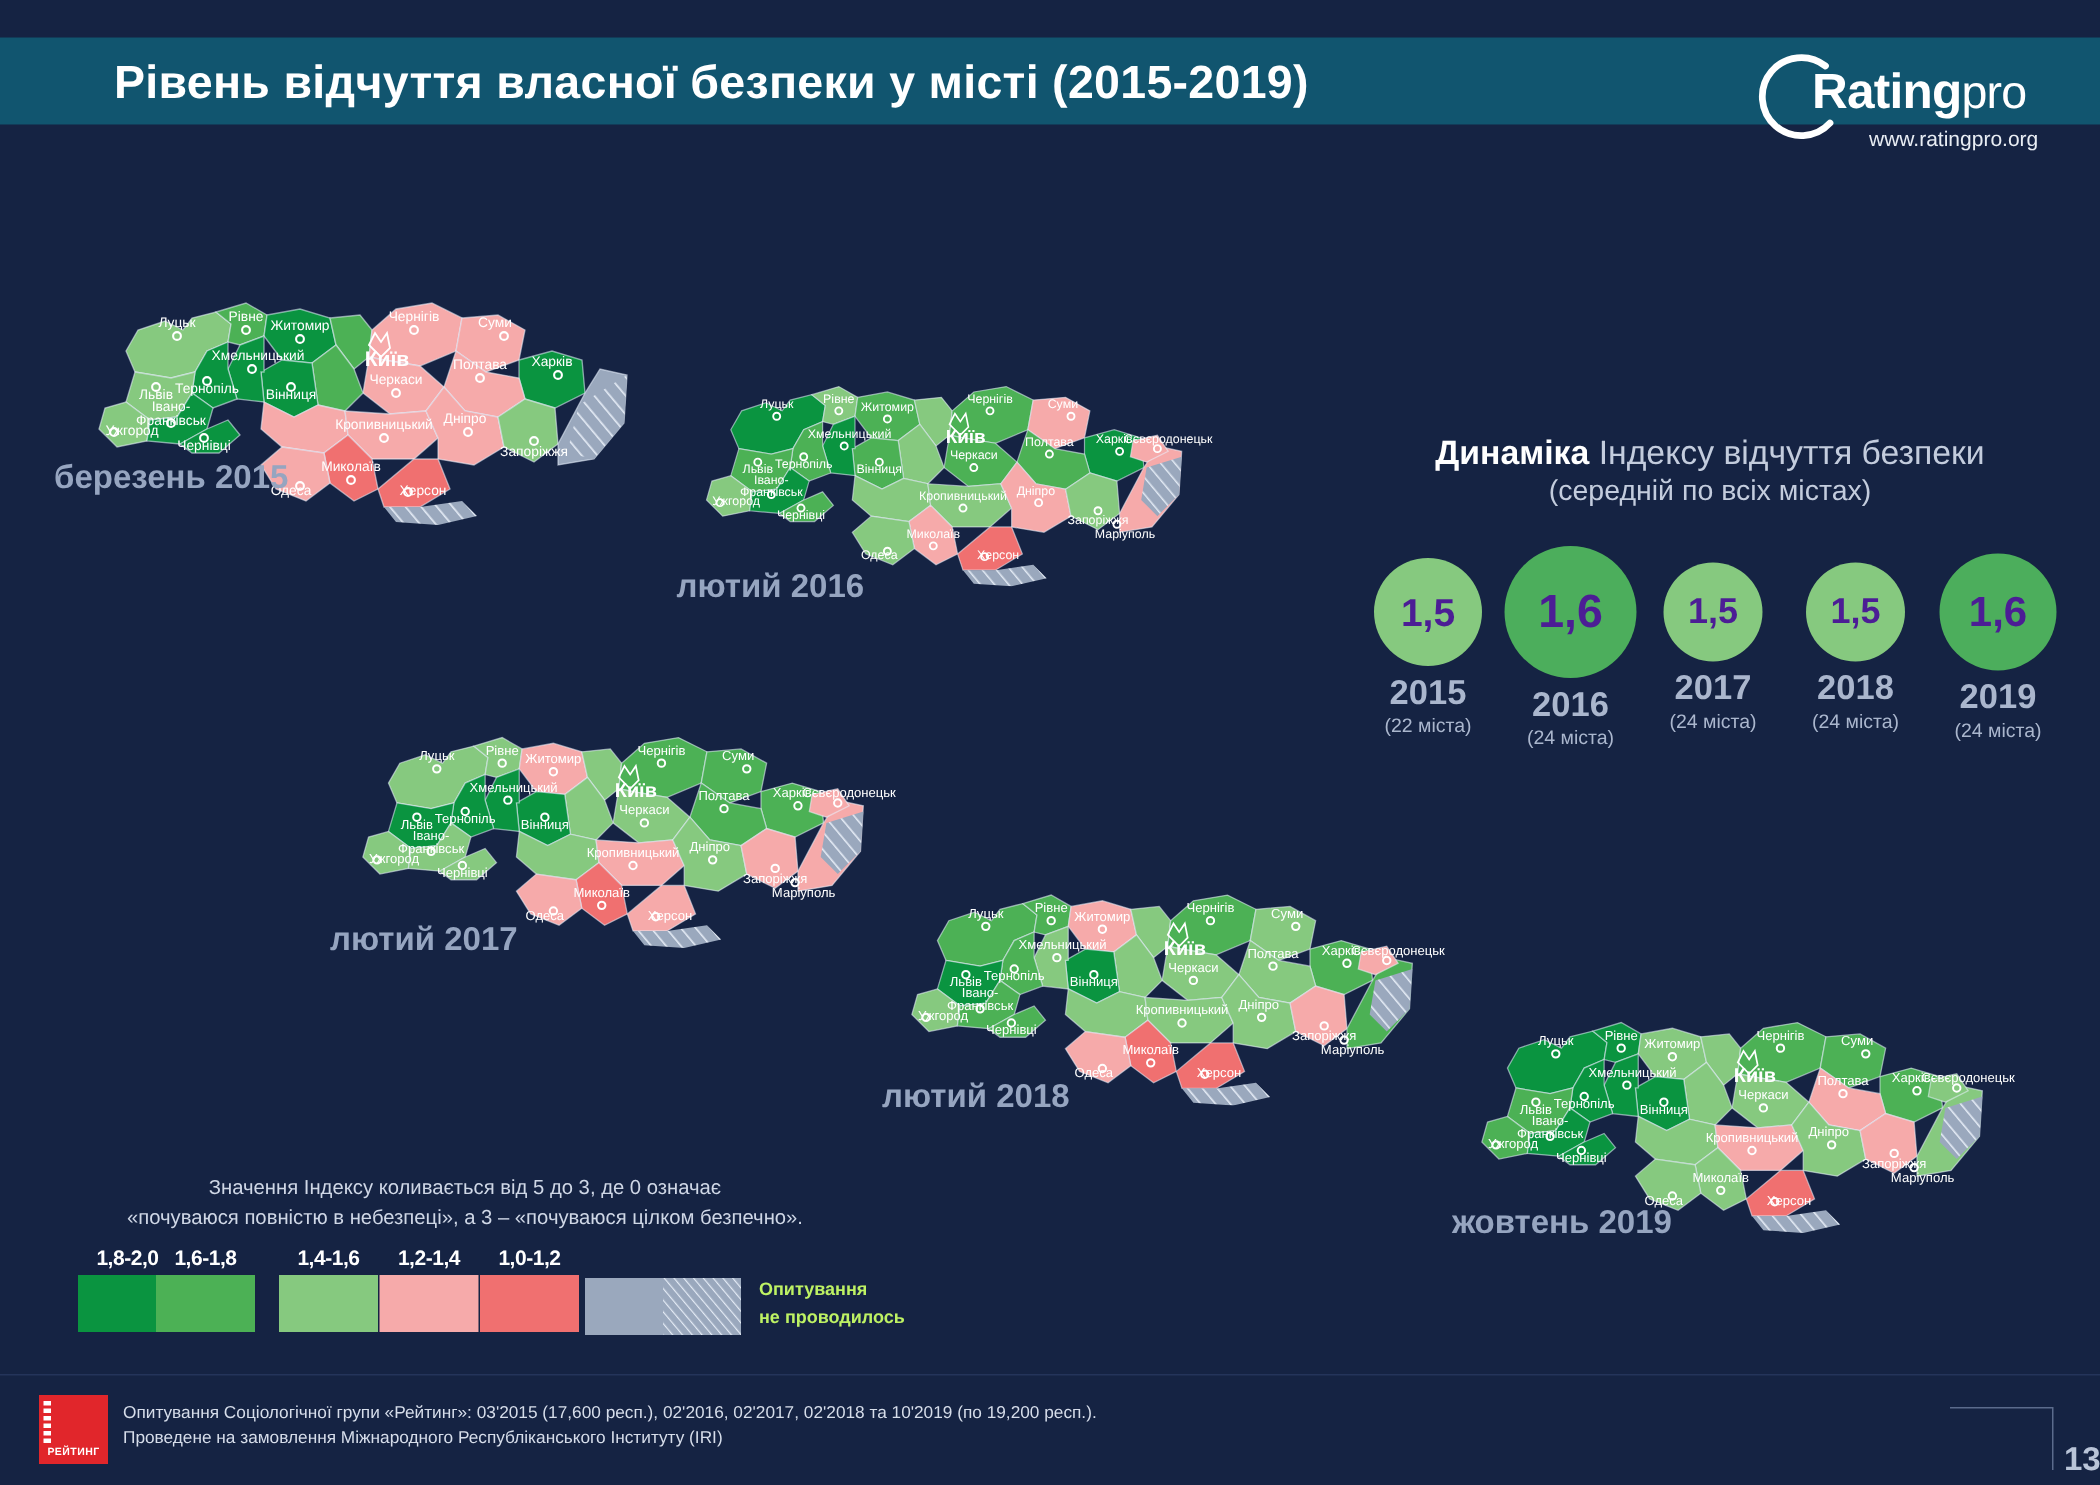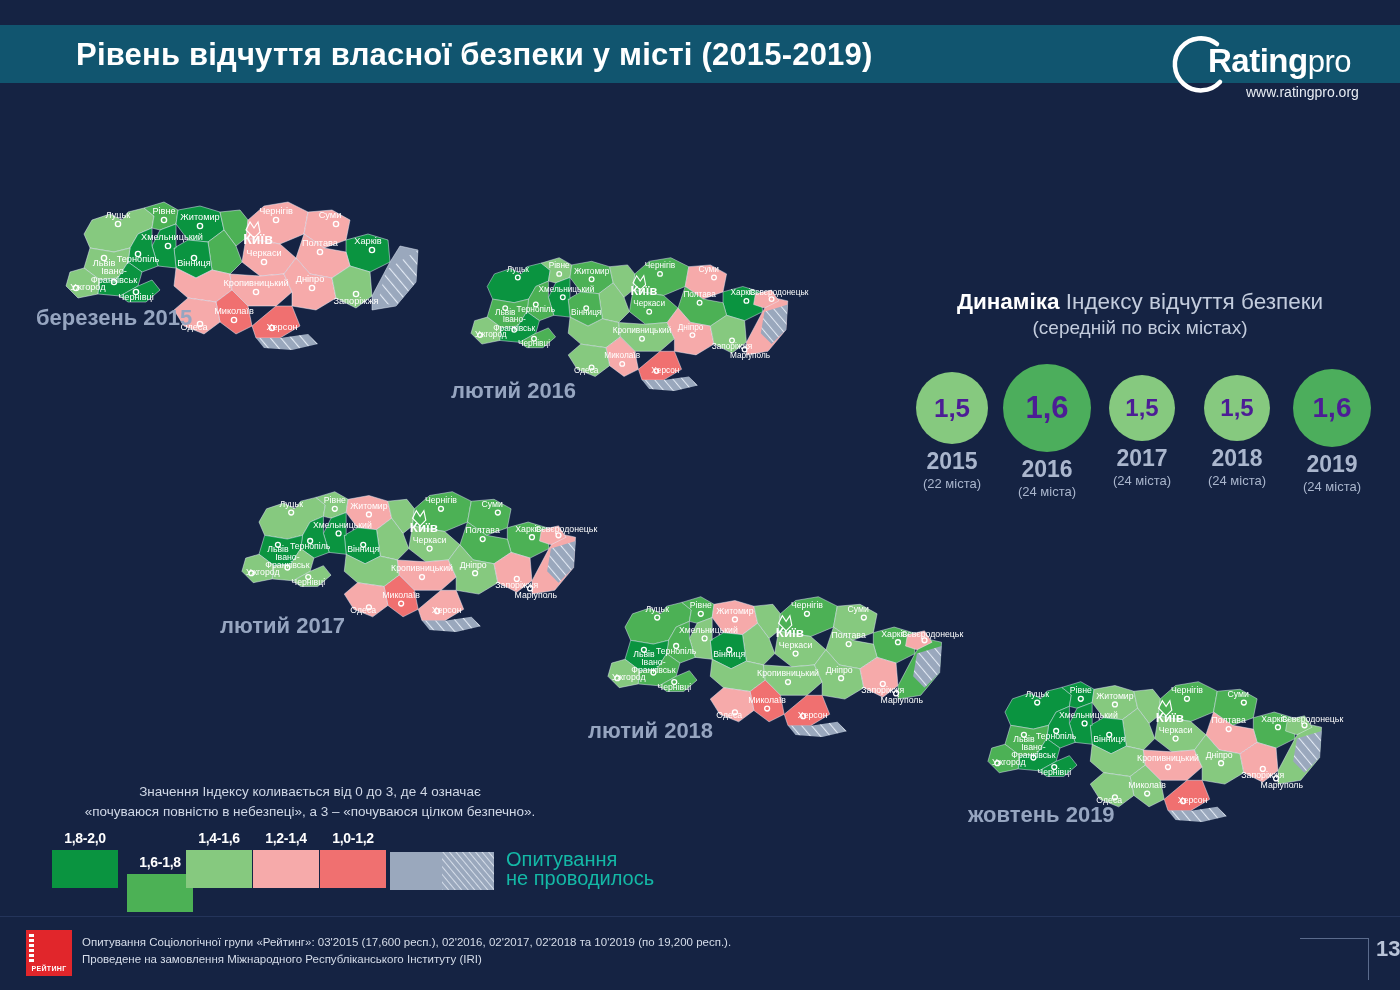--- a/index.html
+++ b/index.html
@@ -77,21 +77,21 @@
     font-size:13.5px;line-height:20px;color:#cfd7e6;
   }
   .legend-scale{position:absolute;left:22px;top:48px;}
   .swatch-col{position:absolute;width:66px;text-align:center;}
   .swatch-label{font-size:14px;font-weight:bold;color:#ffffff;letter-spacing:-0.3px;}
   .swatch{width:66px;height:38px;margin-top:4px;}
   .legend-na{position:absolute;left:390px;top:852px;width:230px;height:44px;}
   .na-box{position:absolute;left:0;top:0;width:104px;height:38px;}
   .na-text{
     position:absolute;left:116px;top:-2px;
-    font-size:20px;line-height:19px;color:#14b8a6;white-space:nowrap;
+    font-size:12px;line-height:19px;color:#bef264;white-space:nowrap;font-weight:bold;
   }
 
   
   .footer-rule{position:absolute;left:0;top:916px;width:1400px;height:1px;background:#24345a;}
   .rating-logo{
     position:absolute;left:26px;top:930px;width:46px;height:46px;background:#e1262b;
   }
   .rating-logo .bars{position:absolute;left:3px;top:4px;width:5px;height:30px;}
   .rating-logo .bars i{display:block;width:5px;background:#ffffff;margin-bottom:2px;height:3px;}
   .rating-logo .word{
@@ -105,21 +105,21 @@
   .iri{position:absolute;left:772px;top:928px;width:330px;height:50px;}
   .iri-globe{position:absolute;left:0;top:0;width:56px;height:50px;}
   .iri-text{
     position:absolute;left:64px;top:6px;
     font-size:12.5px;line-height:17px;color:#cfd7e6;white-space:nowrap;
   }
   .pagebox{position:absolute;left:1300px;top:932px;width:90px;height:50px;}
   .pagebox .hrule{position:absolute;left:0;top:6px;width:68px;height:1px;background:#5b6b8c;}
   .pagebox .vrule{position:absolute;left:68px;top:6px;width:1px;height:42px;background:#5b6b8c;}
   .pagebox .num{
-    position:absolute;left:76px;top:4px;font-size:22px;font-weight:bold;color:#b9c4d8;
+    position:absolute;left:76px;top:28px;font-size:22px;font-weight:bold;color:#b9c4d8;
   }
 </style>
 </head>
 <body>
 
 <div class="stage">
 
   <div class="header-band"></div>
   <div class="header-title">Рівень відчуття власної безпеки у місті (2015-2019)</div>
 
@@ -643,29 +643,29 @@
             <span>1,6</span>
           </div>
         <div class="dyn-year">2019</div>
         <div class="dyn-count">(24 міста)</div>
       </div>
     </div>
   </div>
 
   <div class="legend">
     <div class="legend-note">
-      <div>Значення Індексу коливається від 0 до 3, де 4 означає</div>
+      <div>Значення Індексу коливається від 5 до 3, де 0 означає</div>
       <div>«почуваюся повністю в небезпеці», а 3 – «почуваюся цілком безпечно».</div>
     </div>
     <div class="legend-scale">
       <div class="swatch-col" style="left:0px;">
         <div class="swatch-label">1,8-2,0</div>
         <div class="swatch" style="background:#0a9440;"></div>
       </div>
-      <div class="swatch-col" style="left:75px;margin-top:24px;">
+      <div class="swatch-col" style="left:52px;">
         <div class="swatch-label">1,6-1,8</div>
         <div class="swatch" style="background:#4cb155;"></div>
       </div>
       <div class="swatch-col" style="left:134px;">
         <div class="swatch-label">1,4-1,6</div>
         <div class="swatch" style="background:#86c97f;"></div>
       </div>
       <div class="swatch-col" style="left:201px;">
         <div class="swatch-label">1,2-1,4</div>
         <div class="swatch" style="background:#f6aaaa;"></div>

